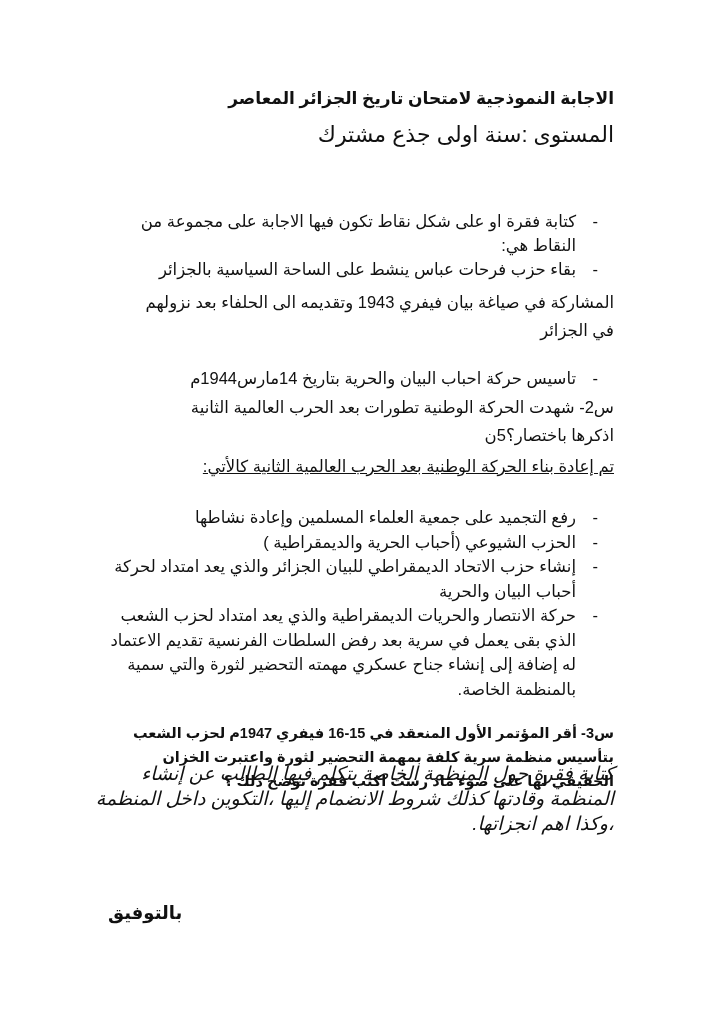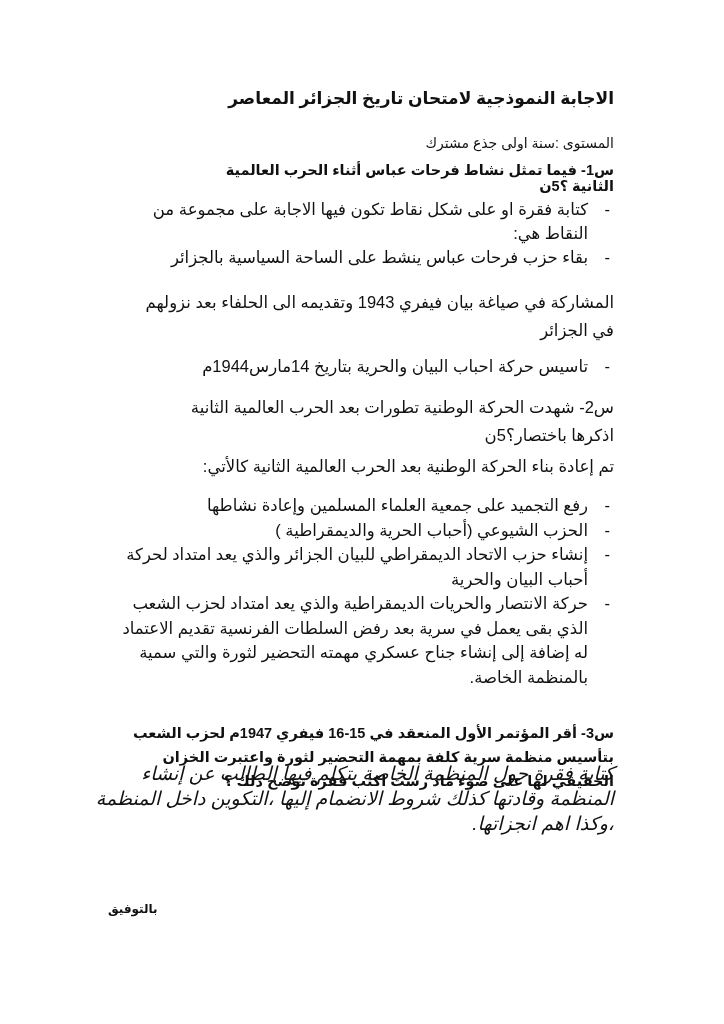--- a/index.html
+++ b/index.html
@@ -1,48 +1,47 @@
 <!DOCTYPE html>
 <html><head>
 <meta charset="utf-8">
 <style>
   html, body { margin: 0; padding: 0; background: #ffffff; }
   body { width: 724px; height: 1024px; position: relative; overflow: hidden;
          font-family: "Liberation Sans", "DejaVu Sans", sans-serif; color: #111; }
   .page { position: absolute; left: 0; top: 0; width: 724px; height: 865px; }
   .blk { position: absolute; right: 110px; direction: rtl; text-align: right; }
   .title { top: 88px; font-size: 17px; font-weight: bold; width: 420px; }
-  .level { top: 122px; font-size: 14px; width: 420px; margin-top: 13px; }
+  .level { top: 122px; font-size: 22px; width: 420px; }
   .q { font-size: 14.5px; font-weight: bold; }
   .q1 { top: 162px; width: 420px; }
-  .ul { list-style: none; margin: 0; padding: 0; }
+  .ul { list-style: none; margin: 12px; padding: 0; }
   .ul li { position: relative; padding-right: 26px; font-size: 16.5px; line-height: 24px; }
   .ul li::before { content: "-"; position: absolute; right: 4px; top: 0; }
   .list1 { top: 197px; width: 500px; }
   .para { font-size: 16.5px; line-height: 28px; }
   .p1 { top: 288px; width: 480px; }
   .list2 { top: 354px; width: 440px; }
   .q2 { top: 393px; width: 470px; font-size: 16.5px; font-weight: normal; line-height: 28px; }
   .q2 b { font-weight: normal; }
-  .intro2 { top: 457px; width: 420px; font-size: 16.5px; }
+  .intro2 { top: 457px; width: 420px; font-size: 16.5px; text-decoration: underline; }
   .list3 { top: 493px; width: 500px; }
   .list3 li { line-height: 24.5px; }
   .q3 { top: 713px; width: 500px; line-height: 24px; font-size: 14.5px; margin-top: 8px; }
   .p3 { top: 761px; width: 530px; font-size: 19px; line-height: 25px; font-style: italic; }
-  .closing { position: absolute; left: 108px; top: 902px; font-size: 12px; font-weight: bold; direction: rtl; }
+  .closing { position: absolute; left: 108px; top: 902px; font-size: 18px; font-weight: bold; direction: rtl; }
 </style>
 </head>
 <body>
 
 <div class="page">
 
   <div class="blk title">الاجابة النموذجية لامتحان تاريخ الجزائر المعاصر</div>
   <div class="blk level">المستوى :سنة اولى جذع مشترك</div>
 
-  <div class="blk q q1">س1- فيما تمثل نشاط فرحات عباس أثناء الحرب العالمية الثانية  ؟5ن</div>
 
   <ul class="blk ul list1">
     <li>كتابة فقرة او على شكل نقاط تكون فيها الاجابة على مجموعة من النقاط هي:</li>
     <li>بقاء حزب فرحات عباس ينشط على الساحة السياسية بالجزائر</li>
   </ul>
 
   <div class="blk para p1">المشاركة في صياغة بيان فيفري 1943 وتقديمه الى الحلفاء بعد نزولهم في الجزائر</div>
 
   <ul class="blk ul list2">
     <li>تاسيس حركة احباب البيان والحرية بتاريخ 14مارس1944م</li>

